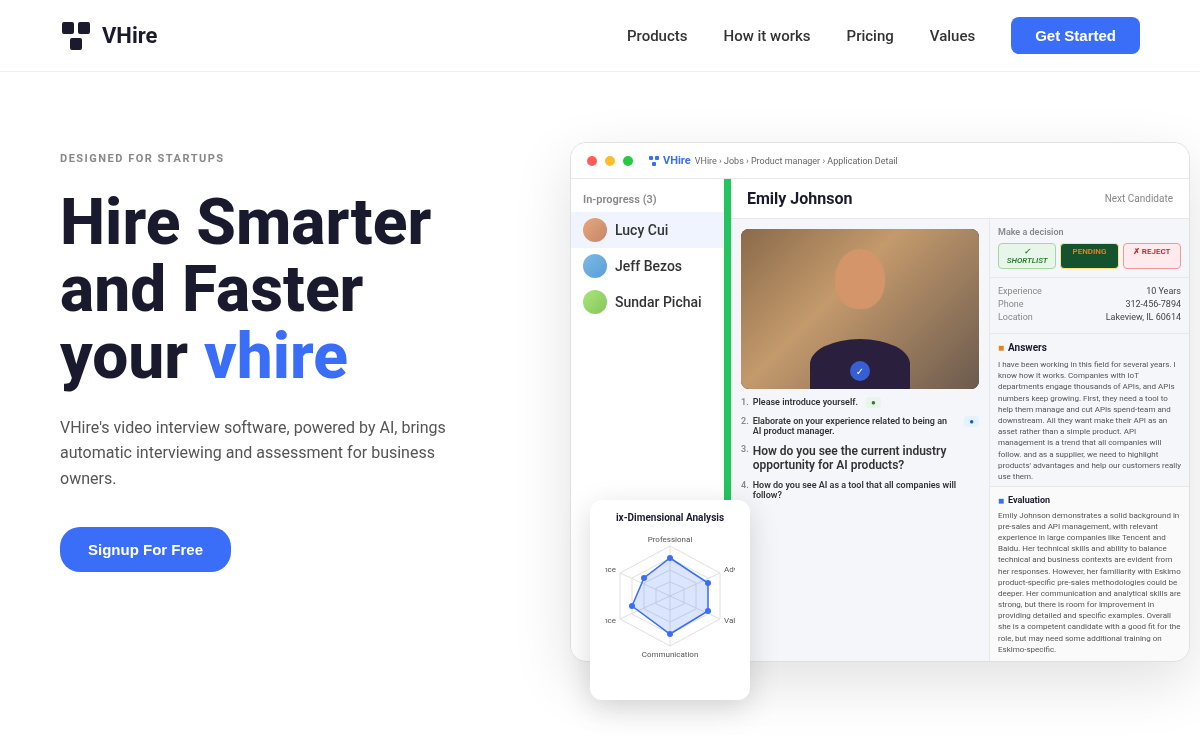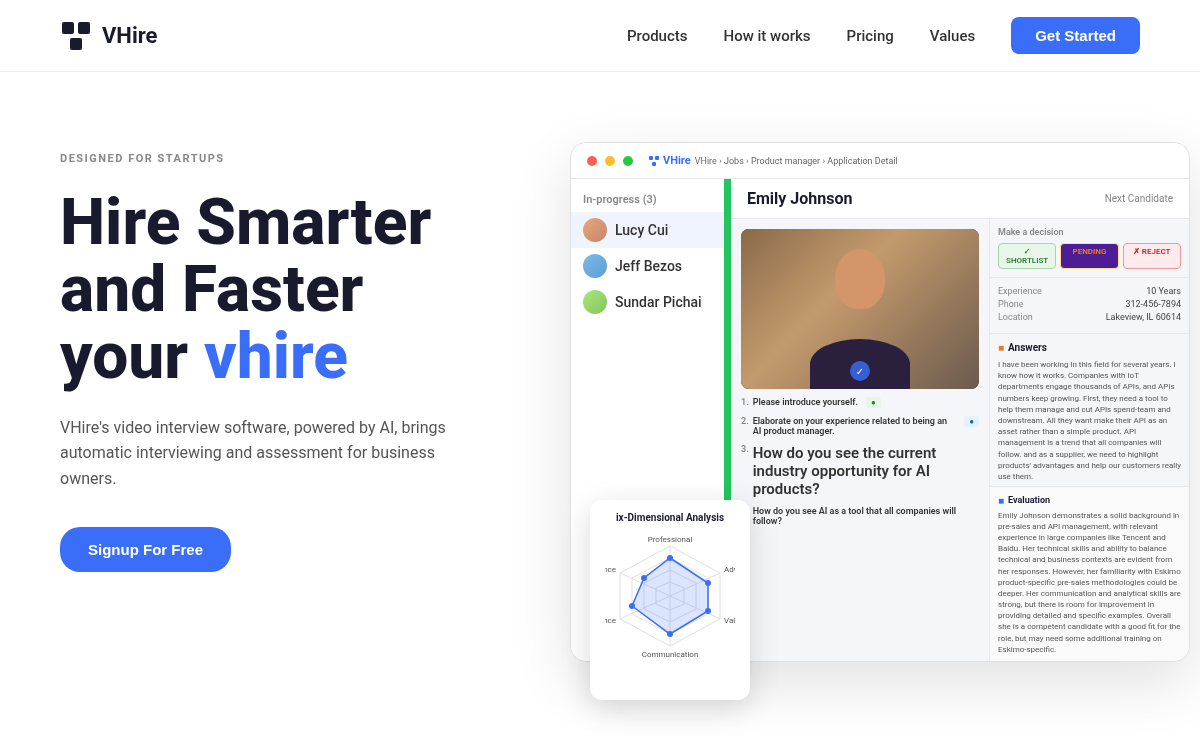--- a/index.html
+++ b/index.html
@@ -350,22 +350,22 @@
     .dec-btn {
       flex: 1;
       padding: 3px 4px;
       border-radius: 4px;
       font-size: 8px;
       font-weight: 600;
       border: 1px solid #ddd;
       cursor: pointer;
       text-align: center;
     }
-    .dec-btn.shortlist { background: #e8f5e9; color: #2e7d32; border-color: #a5d6a7; }
-    .dec-btn.pending { background: #4c1d95; color: #f57f17; border-color: #ffe082; }
+    .dec-btn.shortlist { background: #e8f5e9; color: #2e7d32; border-color: #a5d6a7; font-style: italic; }
+    .dec-btn.pending { background: #14532d; color: #f57f17; border-color: #ffe082; }
     .dec-btn.reject { background: #ffebee; color: #c62828; border-color: #ef9a9a; }
 
     
     .cand-info {
       padding: 8px;
       border-bottom: 1px solid #e8e8e8;
       font-size: 9px;
       color: #444;
     }
     .cand-info-row {
@@ -543,21 +543,21 @@
                 <div class="qa-item">
                   <div class="qa-question">
                     <span class="qa-num">2.</span>
                     <span style="font-size:9px; color:#333;">Elaborate on your experience related to being an AI product manager.</span>
                     <span class="qa-status blue">●</span>
                   </div>
                 </div>
                 <div class="qa-item">
                   <div class="qa-question">
                     <span class="qa-num">3.</span>
-                    <span style="font-size:15px; color:#333;">How do you see the current industry opportunity for AI products?</span>
+                    <span style="font-size:12px; color:#333;">How do you see the current industry opportunity for AI products?</span>
                   </div>
                 </div>
                 <div class="qa-item">
                   <div class="qa-question">
                     <span class="qa-num">4.</span>
                     <span style="font-size:9px; color:#333;">How do you see AI as a tool that all companies will follow?</span>
                   </div>
                 </div>
               </div>
             </div>

